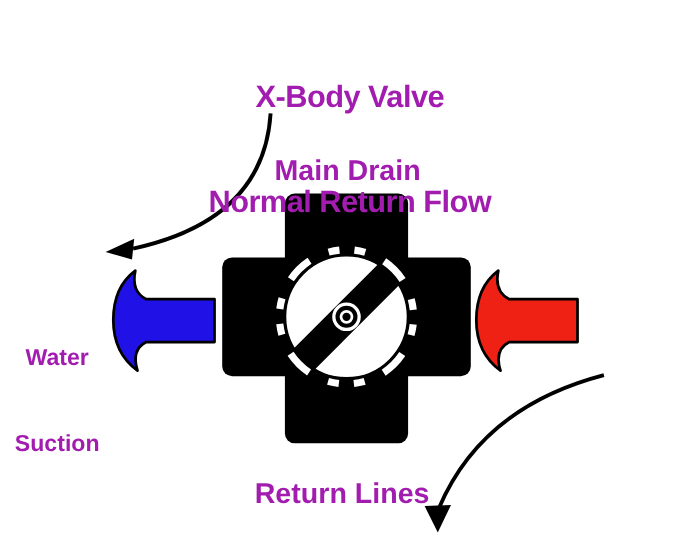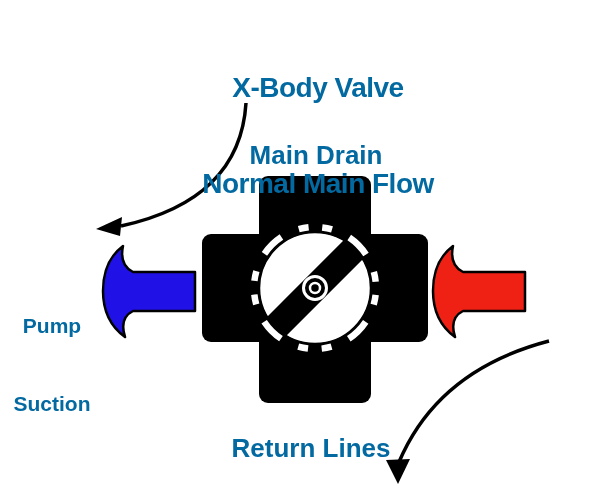--- a/index.html
+++ b/index.html
@@ -6,21 +6,21 @@
   .stage{
     position:relative;
     width:612px;height:491px;
     background:#ffffff;
     font-family:"Liberation Sans", sans-serif;
     overflow:hidden;
   }
   .diagram-svg{position:absolute;left:0;top:0;}
   .label{
     position:absolute;
-    color:#0369a1;
+    color:#a21caf;
     font-weight:bold;
     white-space:pre;
     text-align:center;
     transform:translateX(-50%);
     line-height:1.0;
   }
   .title{
     left:318px;top:8px;
     font-size:28px;
     line-height:32px;
@@ -84,26 +84,26 @@
     <path transform="translate(330,0)" d="M 103,291
              Q 103,261 123,246
              Q 119,265 133,272
              L 195,272 L 195,311 L 133,311
              Q 119,318 125,337
              Q 103,321 103,291 Z" stroke="#000000" stroke-width="2.5" stroke-linejoin="round" fill="#ee2114"></path>
   </svg>
 
   <div class="label title">
     <div>X-Body Valve</div>
-    <div>Normal Main Flow</div>
+    <div>Normal Return Flow</div>
   </div>
 
   <div id="label-main-drain" class="label port-label">Main Drain</div>
 
   <div id="label-return-lines" class="label port-label">Return Lines</div>
 
   <div id="label-pump-suction" class="label side-label">
-    <div>Pump</div>
+    <div>Water</div>
     <div>Suction</div>
   </div>
 
 
 </div>
 
 </body></html>

